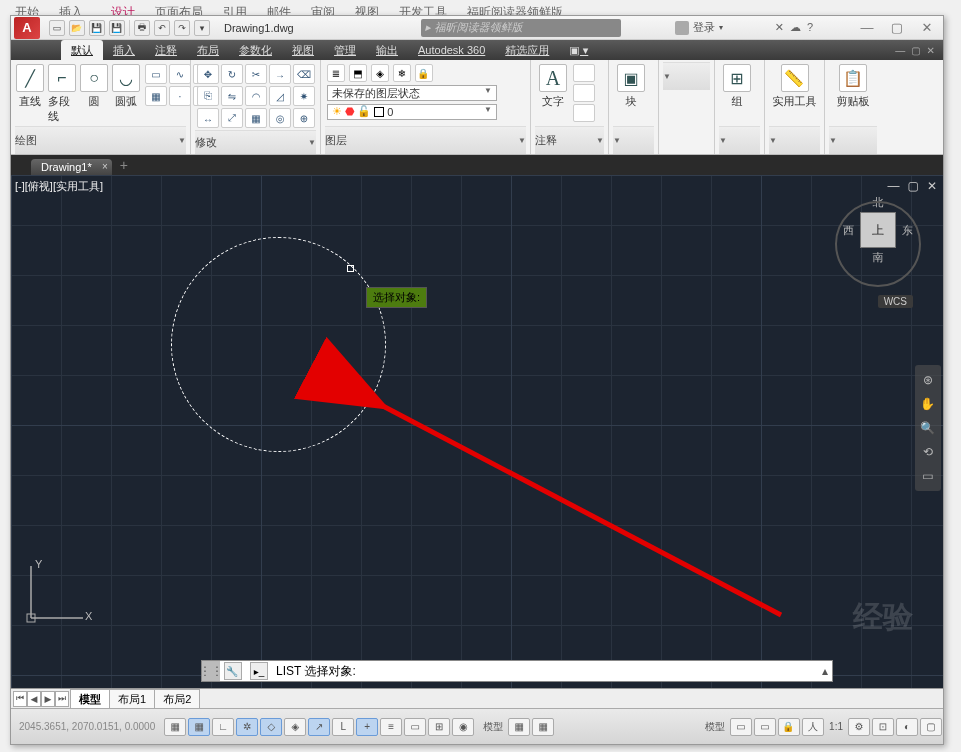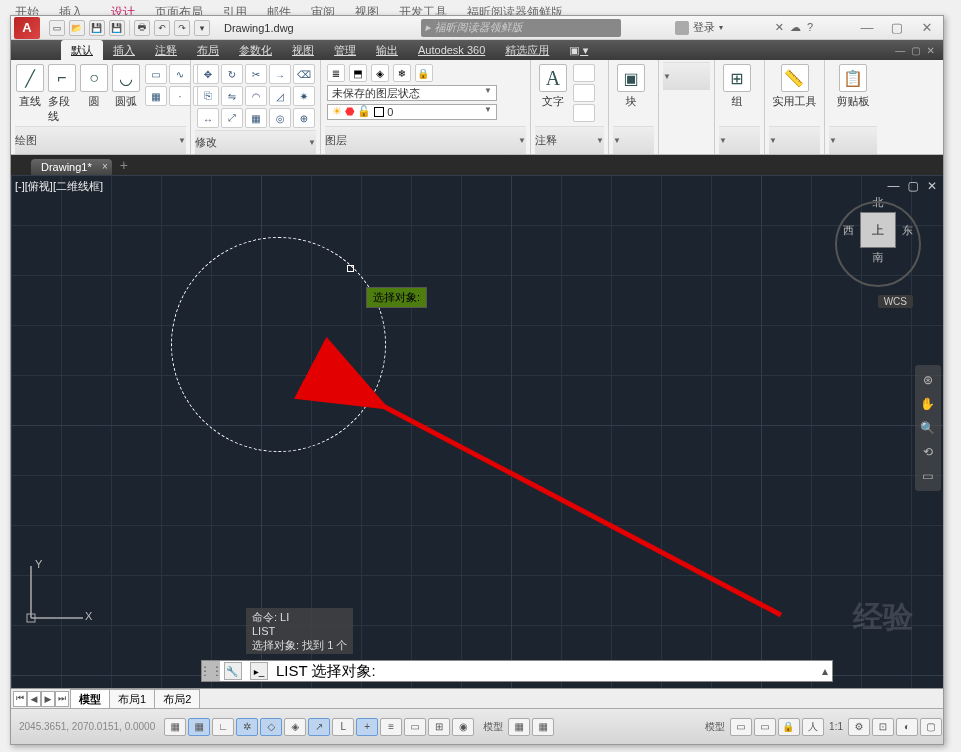--- a/index.html
+++ b/index.html
@@ -69,21 +69,21 @@
 .grid-major{position:absolute;inset:0;background-image:linear-gradient(#323d4d 1px,transparent 1px),linear-gradient(90deg,#323d4d 1px,transparent 1px);background-size:250px 250px;}
 .circle-sel{position:absolute;left:160px;top:62px;width:215px;height:215px;border:1.5px dashed #fff;border-radius:50%;}
 .grip{position:absolute;width:7px;height:7px;border:1px solid #fff;background:transparent;}
 .tooltip{position:absolute;left:355px;top:112px;background:#4d7c0f;color:#000;font-size:11px;padding:2px 6px;border:1px solid #555;}
 .ucs{position:absolute;left:10px;bottom:60px;color:#bbb;font-size:11px;}
 .ucs svg{stroke:#aaa;fill:none;}
 .cmd-history{position:absolute;left:235px;bottom:34px;background:rgba(70,70,70,.75);color:#ddd;font-size:11px;padding:2px 6px;line-height:14px;}
 .cmd-line{position:absolute;left:190px;right:110px;bottom:6px;height:22px;background:#fff;border:1px solid #888;display:flex;align-items:center;font-size:12px;}
 .cmd-line .handle{width:18px;background:#bbb;height:100%;display:flex;align-items:center;justify-content:center;color:#555;}
 .cmd-line .ico{width:18px;height:18px;margin:0 4px;background:#eee;border:1px solid #aaa;display:flex;align-items:center;justify-content:center;font-size:10px;}
-.cmd-line input{flex:1;border:none;outline:none;font-size:15px;padding:0 4px;}
+.cmd-line input{flex:1;border:none;outline:none;font-size:12px;padding:0 4px;}
 .cmd-line .caret{width:14px;text-align:center;color:#555;}
 .viewcube-area{position:absolute;right:20px;top:20px;width:90px;height:110px;display:flex;flex-direction:column;align-items:center;color:#bbb;font-size:11px;}
 .viewcube{width:36px;height:36px;background:#ccc;border:1px solid #777;display:flex;align-items:center;justify-content:center;color:#222;font-size:12px;margin:2px 0;}
 .viewcube-ring{width:86px;height:86px;border:2px solid #555;border-radius:50%;position:absolute;top:6px;}
 .wcs-badge{position:absolute;top:120px;right:30px;background:#3a3a3a;color:#ccc;font-size:10px;padding:1px 6px;border-radius:2px;}
 .navbar{position:absolute;right:2px;top:190px;width:26px;background:rgba(80,80,80,.6);border-radius:3px;display:flex;flex-direction:column;gap:6px;padding:6px 0;align-items:center;}
 .navbar .n{width:18px;height:18px;color:#bbb;font-size:12px;display:flex;align-items:center;justify-content:center;}
 .arrow-overlay{position:absolute;pointer-events:none;}
 
 
@@ -352,21 +352,21 @@
     <div class="doctab">
       <span>Drawing1*</span>
       <span class="x">×</span>
     </div>
     <span class="plus">+</span>
   </div>
 
   <div class="drawarea">
     <div class="grid"></div>
     <div class="grid-major"></div>
-    <div class="viewport-label">[-][俯视][二维线框]</div>
+    <div class="viewport-label">[-][俯视][实用工具]</div>
     <div class="viewport-ctrls">
       <span>—</span>
       <span>▢</span>
       <span>✕</span>
     </div>
 
     <div class="circle-sel"></div>
     <div class="grip" style="left:336px;top:90px"></div>
 
     <div class="tooltip">选择对象:</div>
@@ -405,25 +405,20 @@
         <svg width="70" height="70">
             <line x1="10" y1="60" x2="10" y2="8" stroke="#aaa" stroke-width="1.5"></line>
             <line x1="10" y1="60" x2="62" y2="60" stroke="#aaa" stroke-width="1.5"></line>
             <rect x="6" y="56" width="8" height="8" fill="none" stroke="#aaa"></rect>
           </svg>
         <span style="position:absolute;left:14px;top:0">Y</span>
         <span style="position:absolute;left:64px;top:52px">X</span>
       </div>
     </div>
 
-    <div class="cmd-history">
-      <div>命令: LI</div>
-      <div>LIST</div>
-      <div>选择对象: 找到 1 个</div>
-    </div>
 
     <div class="cmd-line">
       <span class="handle">⋮⋮</span>
       <span class="ico">🔧</span>
       <span class="ico">▸_</span>
       <input value="LIST 选择对象:" style="">
       <span class="caret">▴</span>
     </div>
 
     <div class="watermark">经验</div>

